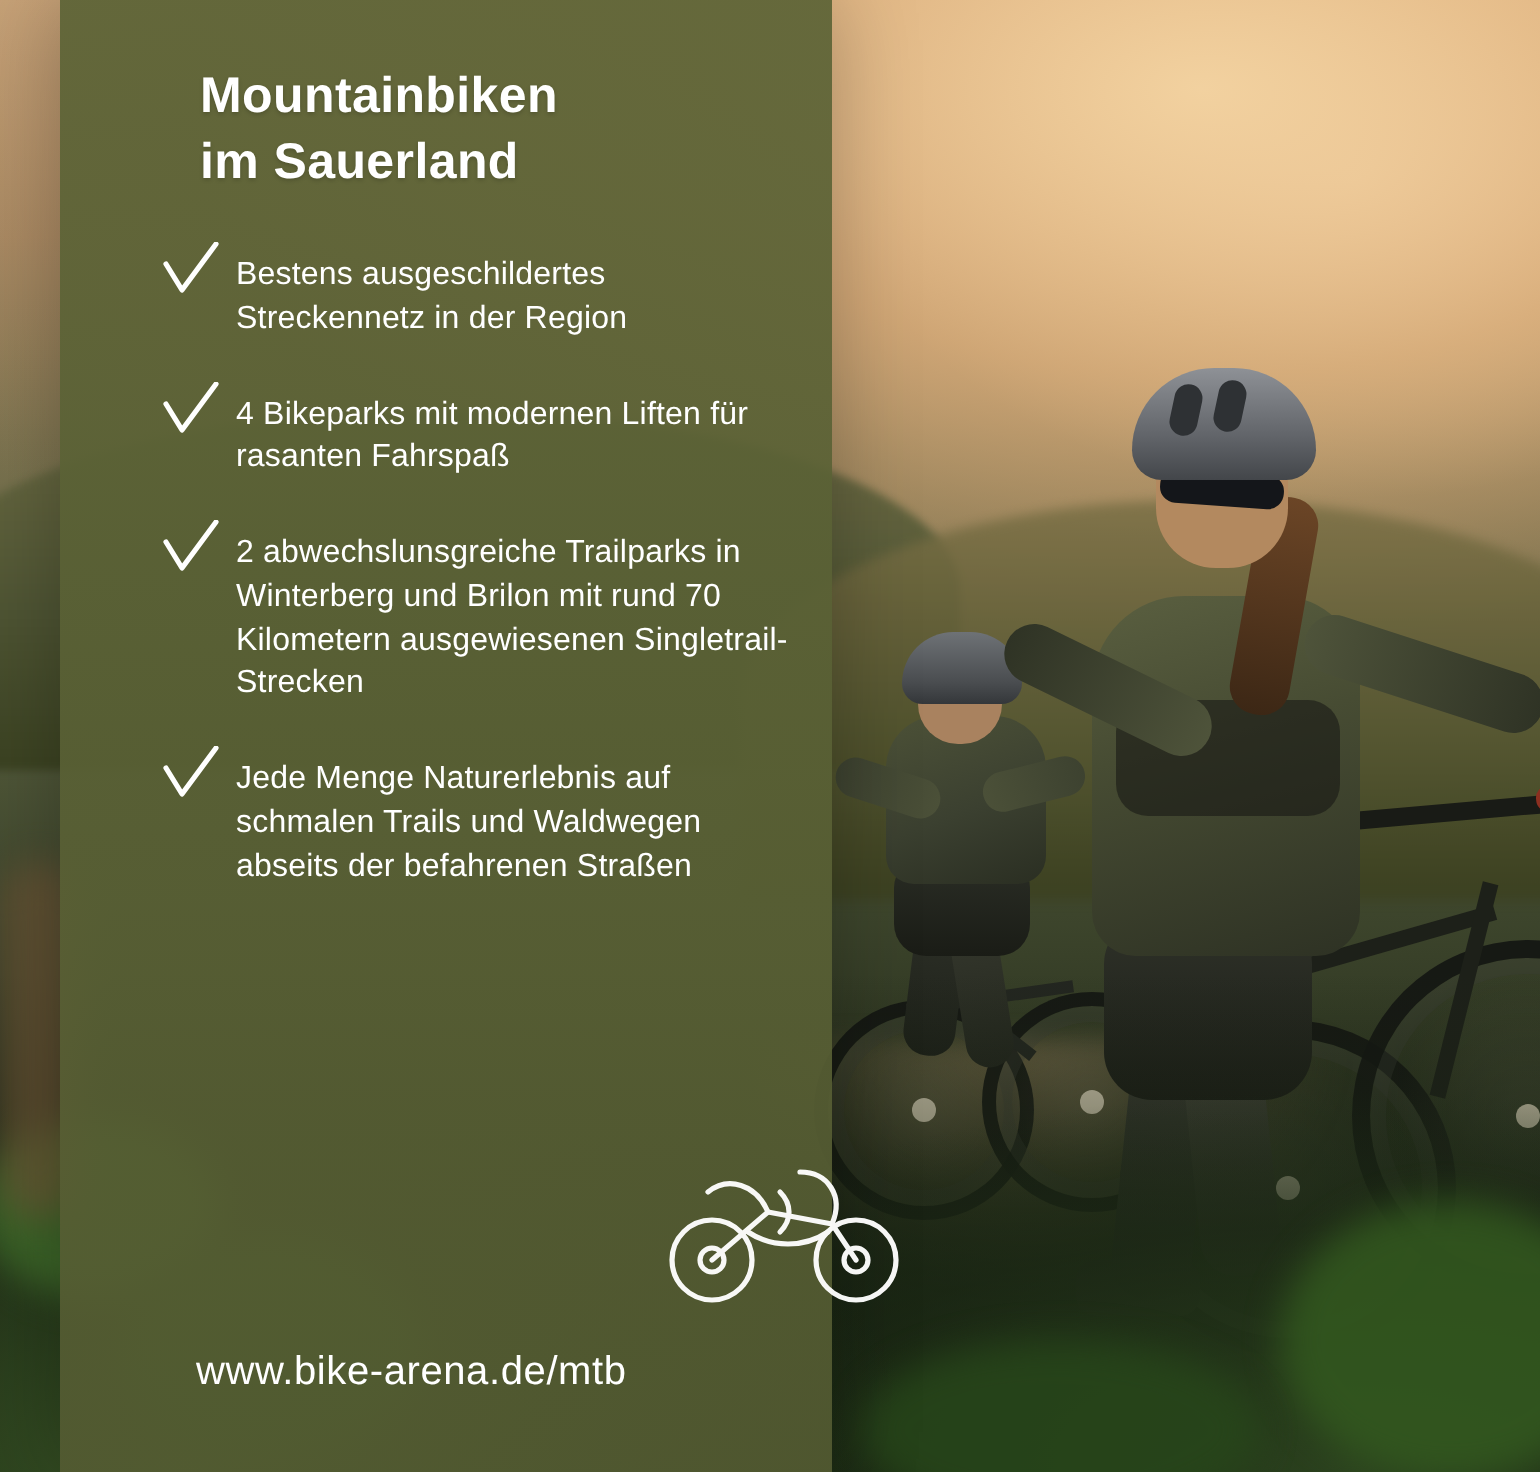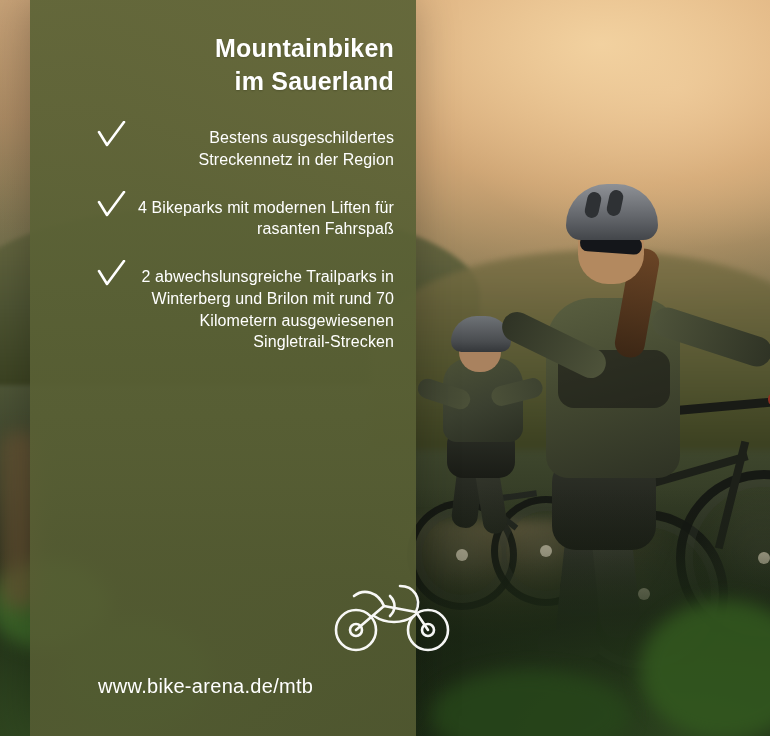--- a/index.html
+++ b/index.html
@@ -75,24 +75,23 @@
     left: 30px;
     top: 0;
     width: 386px;
     height: 736px;
     background: linear-gradient(180deg, rgba(92,99,54,0.93) 0%, rgba(88,95,52,0.93) 60%, rgba(84,91,50,0.90) 100%);
     box-shadow: 0 0 40px rgba(0,0,0,0.25);
   }
   .panel-inner {
     position: absolute;
     inset: 0;
-    padding: 26px 22px 0 54px;
+    padding: 26px 22px 0 38px;
     box-sizing: border-box;
     color: #ffffff;
-    text-align: right;
   }
   .title {
     font-size: 25px;
     font-weight: bold;
     line-height: 1.3;
     letter-spacing: 0.2px;
     margin: 6px 0 0 32px;
     color: #ffffff;
     text-shadow: 0 1px 2px rgba(0,0,0,0.18);
   }
@@ -258,20 +257,28 @@
         <li class="bullet">
           <span class="check">
             <svg width="30" height="30" viewBox="0 0 30 30">
                 <path d="M3 11 L11 24 L28 1" fill="none" stroke="#ffffff" stroke-width="2.6" stroke-linecap="round" stroke-linejoin="round"></path>
               </svg>
           </span>
           <span>2 abwechslunsgreiche Trailparks in Winterberg und Brilon mit rund 70 Kilometern ausgewiesenen Singletrail-Strecken</span>
         </li>
 
 
+        <li class="bullet">
+          <span class="check">
+            <svg width="30" height="30" viewBox="0 0 30 30">
+                <path d="M3 11 L11 24 L28 1" fill="none" stroke="#ffffff" stroke-width="2.6" stroke-linecap="round" stroke-linejoin="round"></path>
+              </svg>
+          </span>
+          <span>Jede Menge Naturerlebnis auf schmalen Trails und Waldwegen abseits der befahrenen Straßen</span>
+        </li>
 
       </ul>
 
       <div class="url">www.bike-arena.de/mtb</div>
     </div>
   </div>
 
   <div class="logo">
     <svg width="128" height="92" viewBox="0 0 128 92">
       <g fill="none" stroke="#ffffff" stroke-width="2.6" stroke-linecap="round" stroke-linejoin="round">

